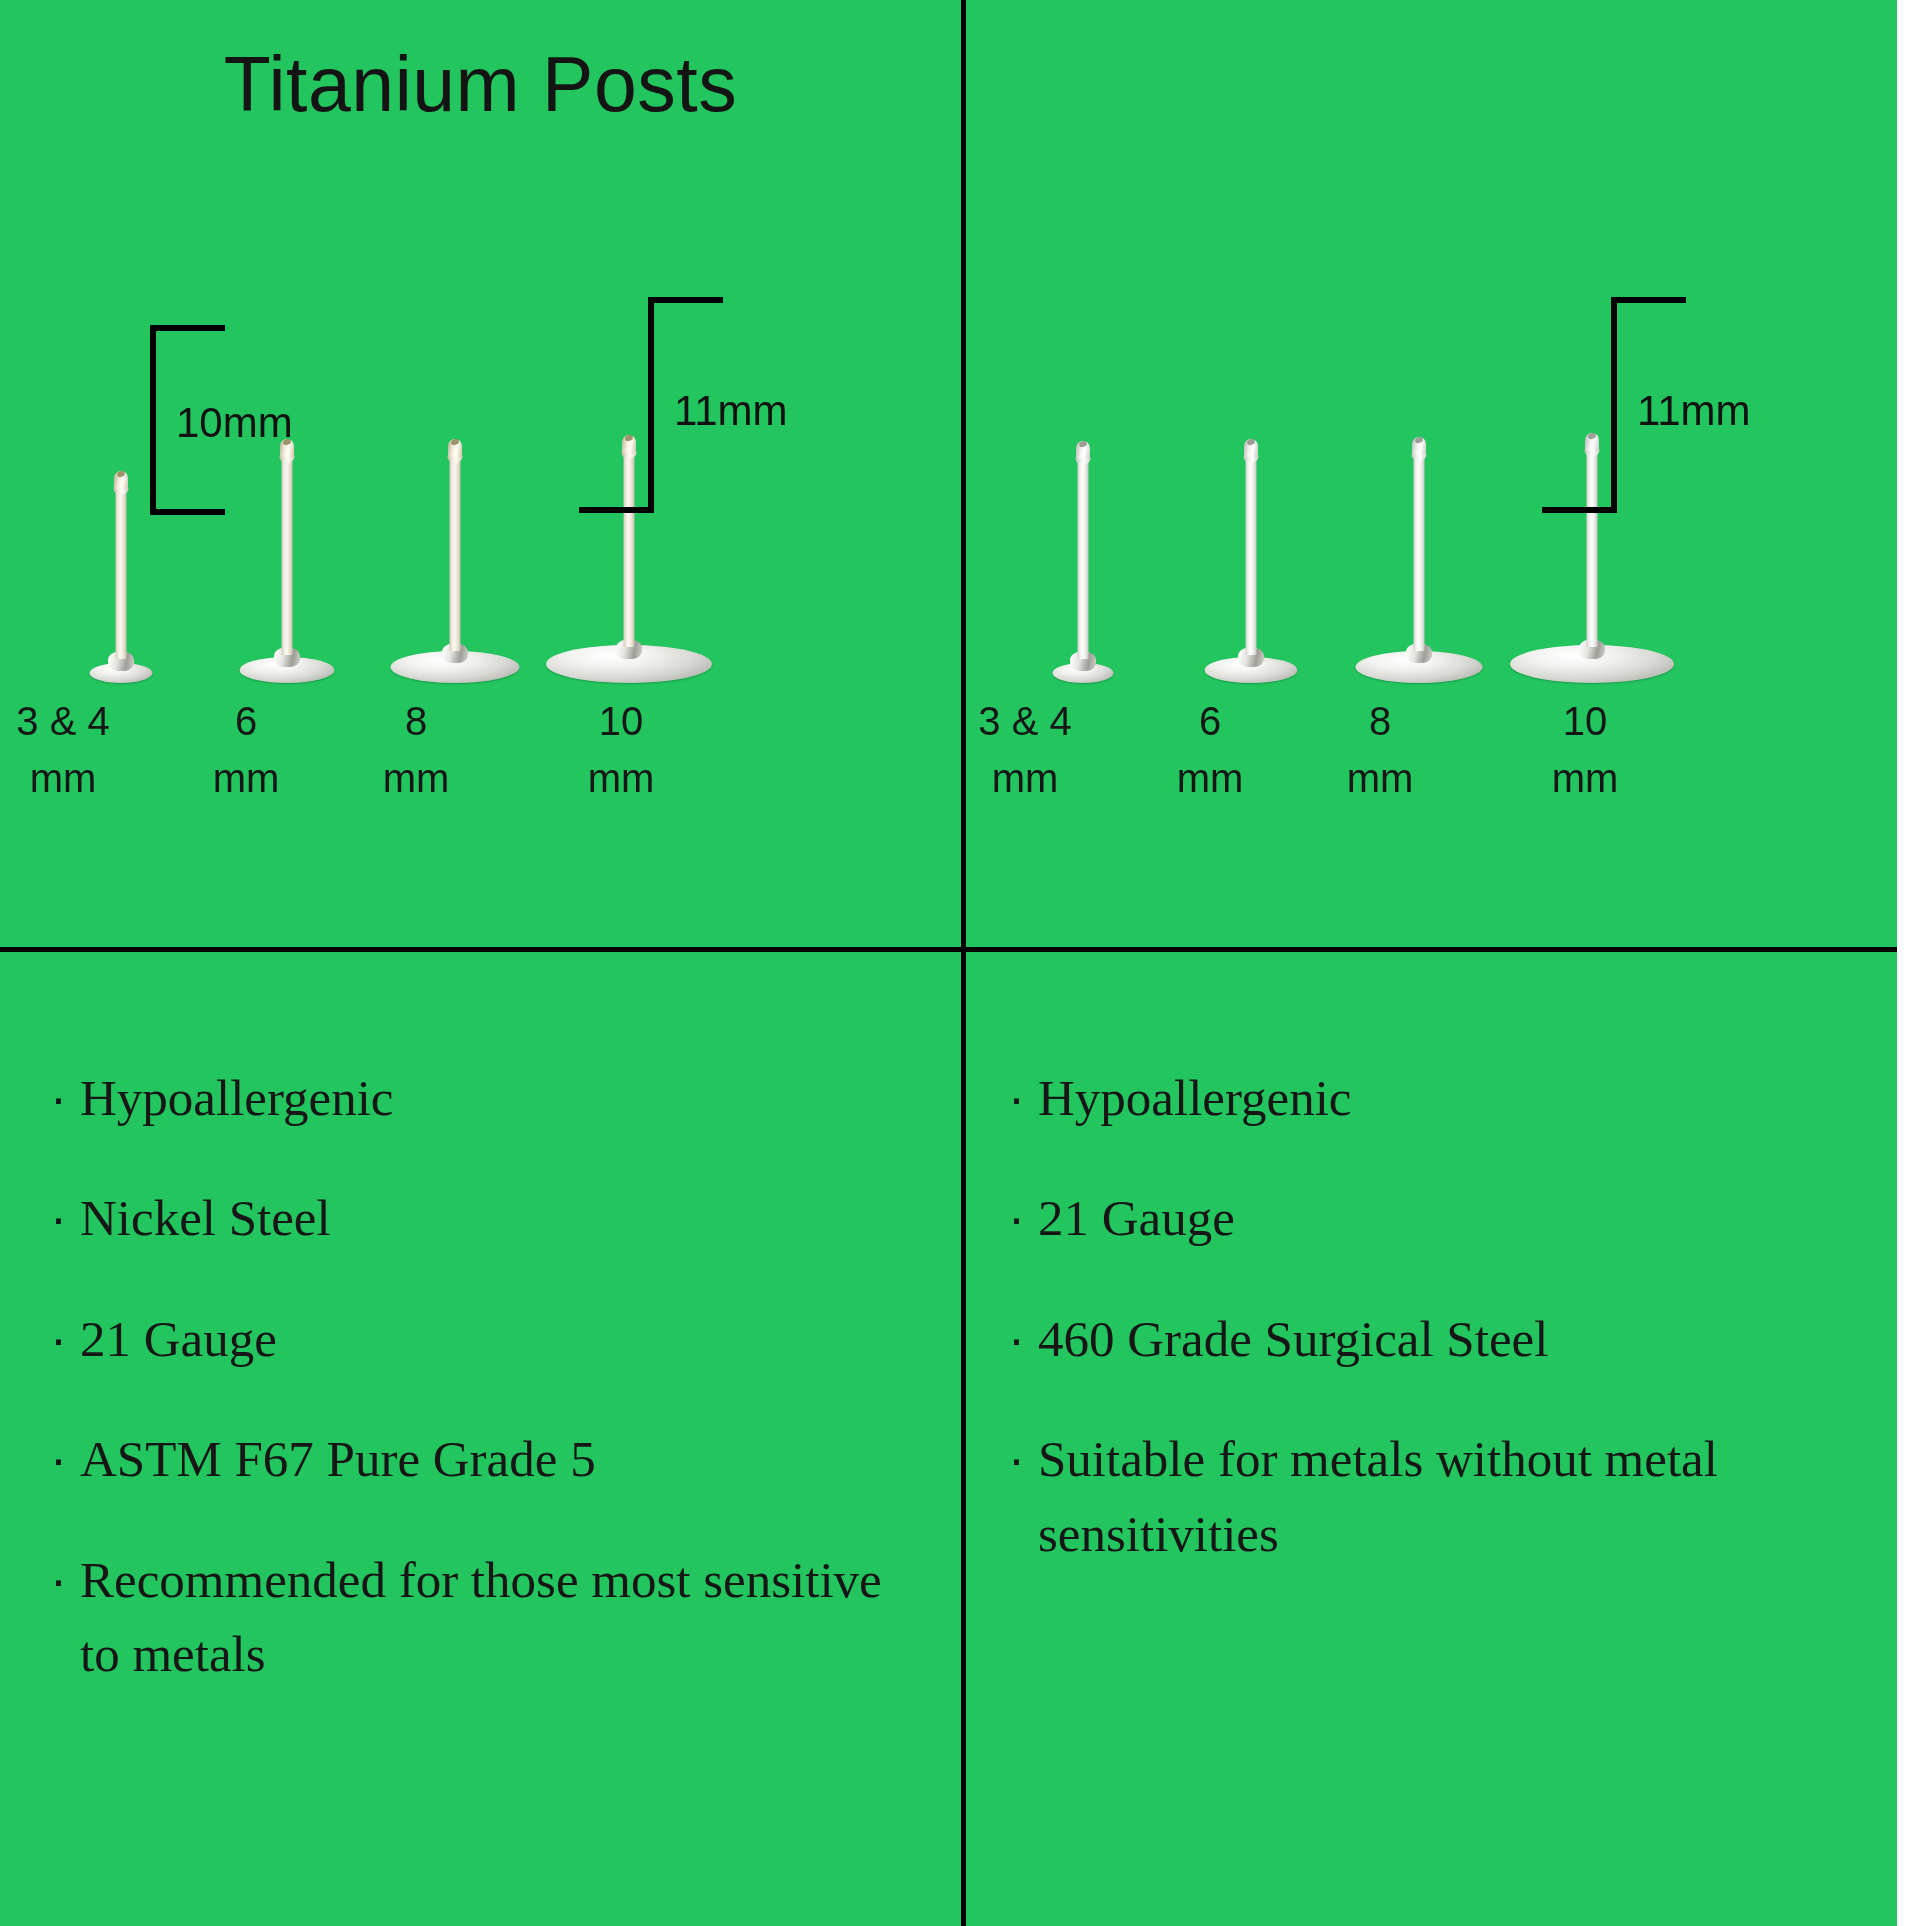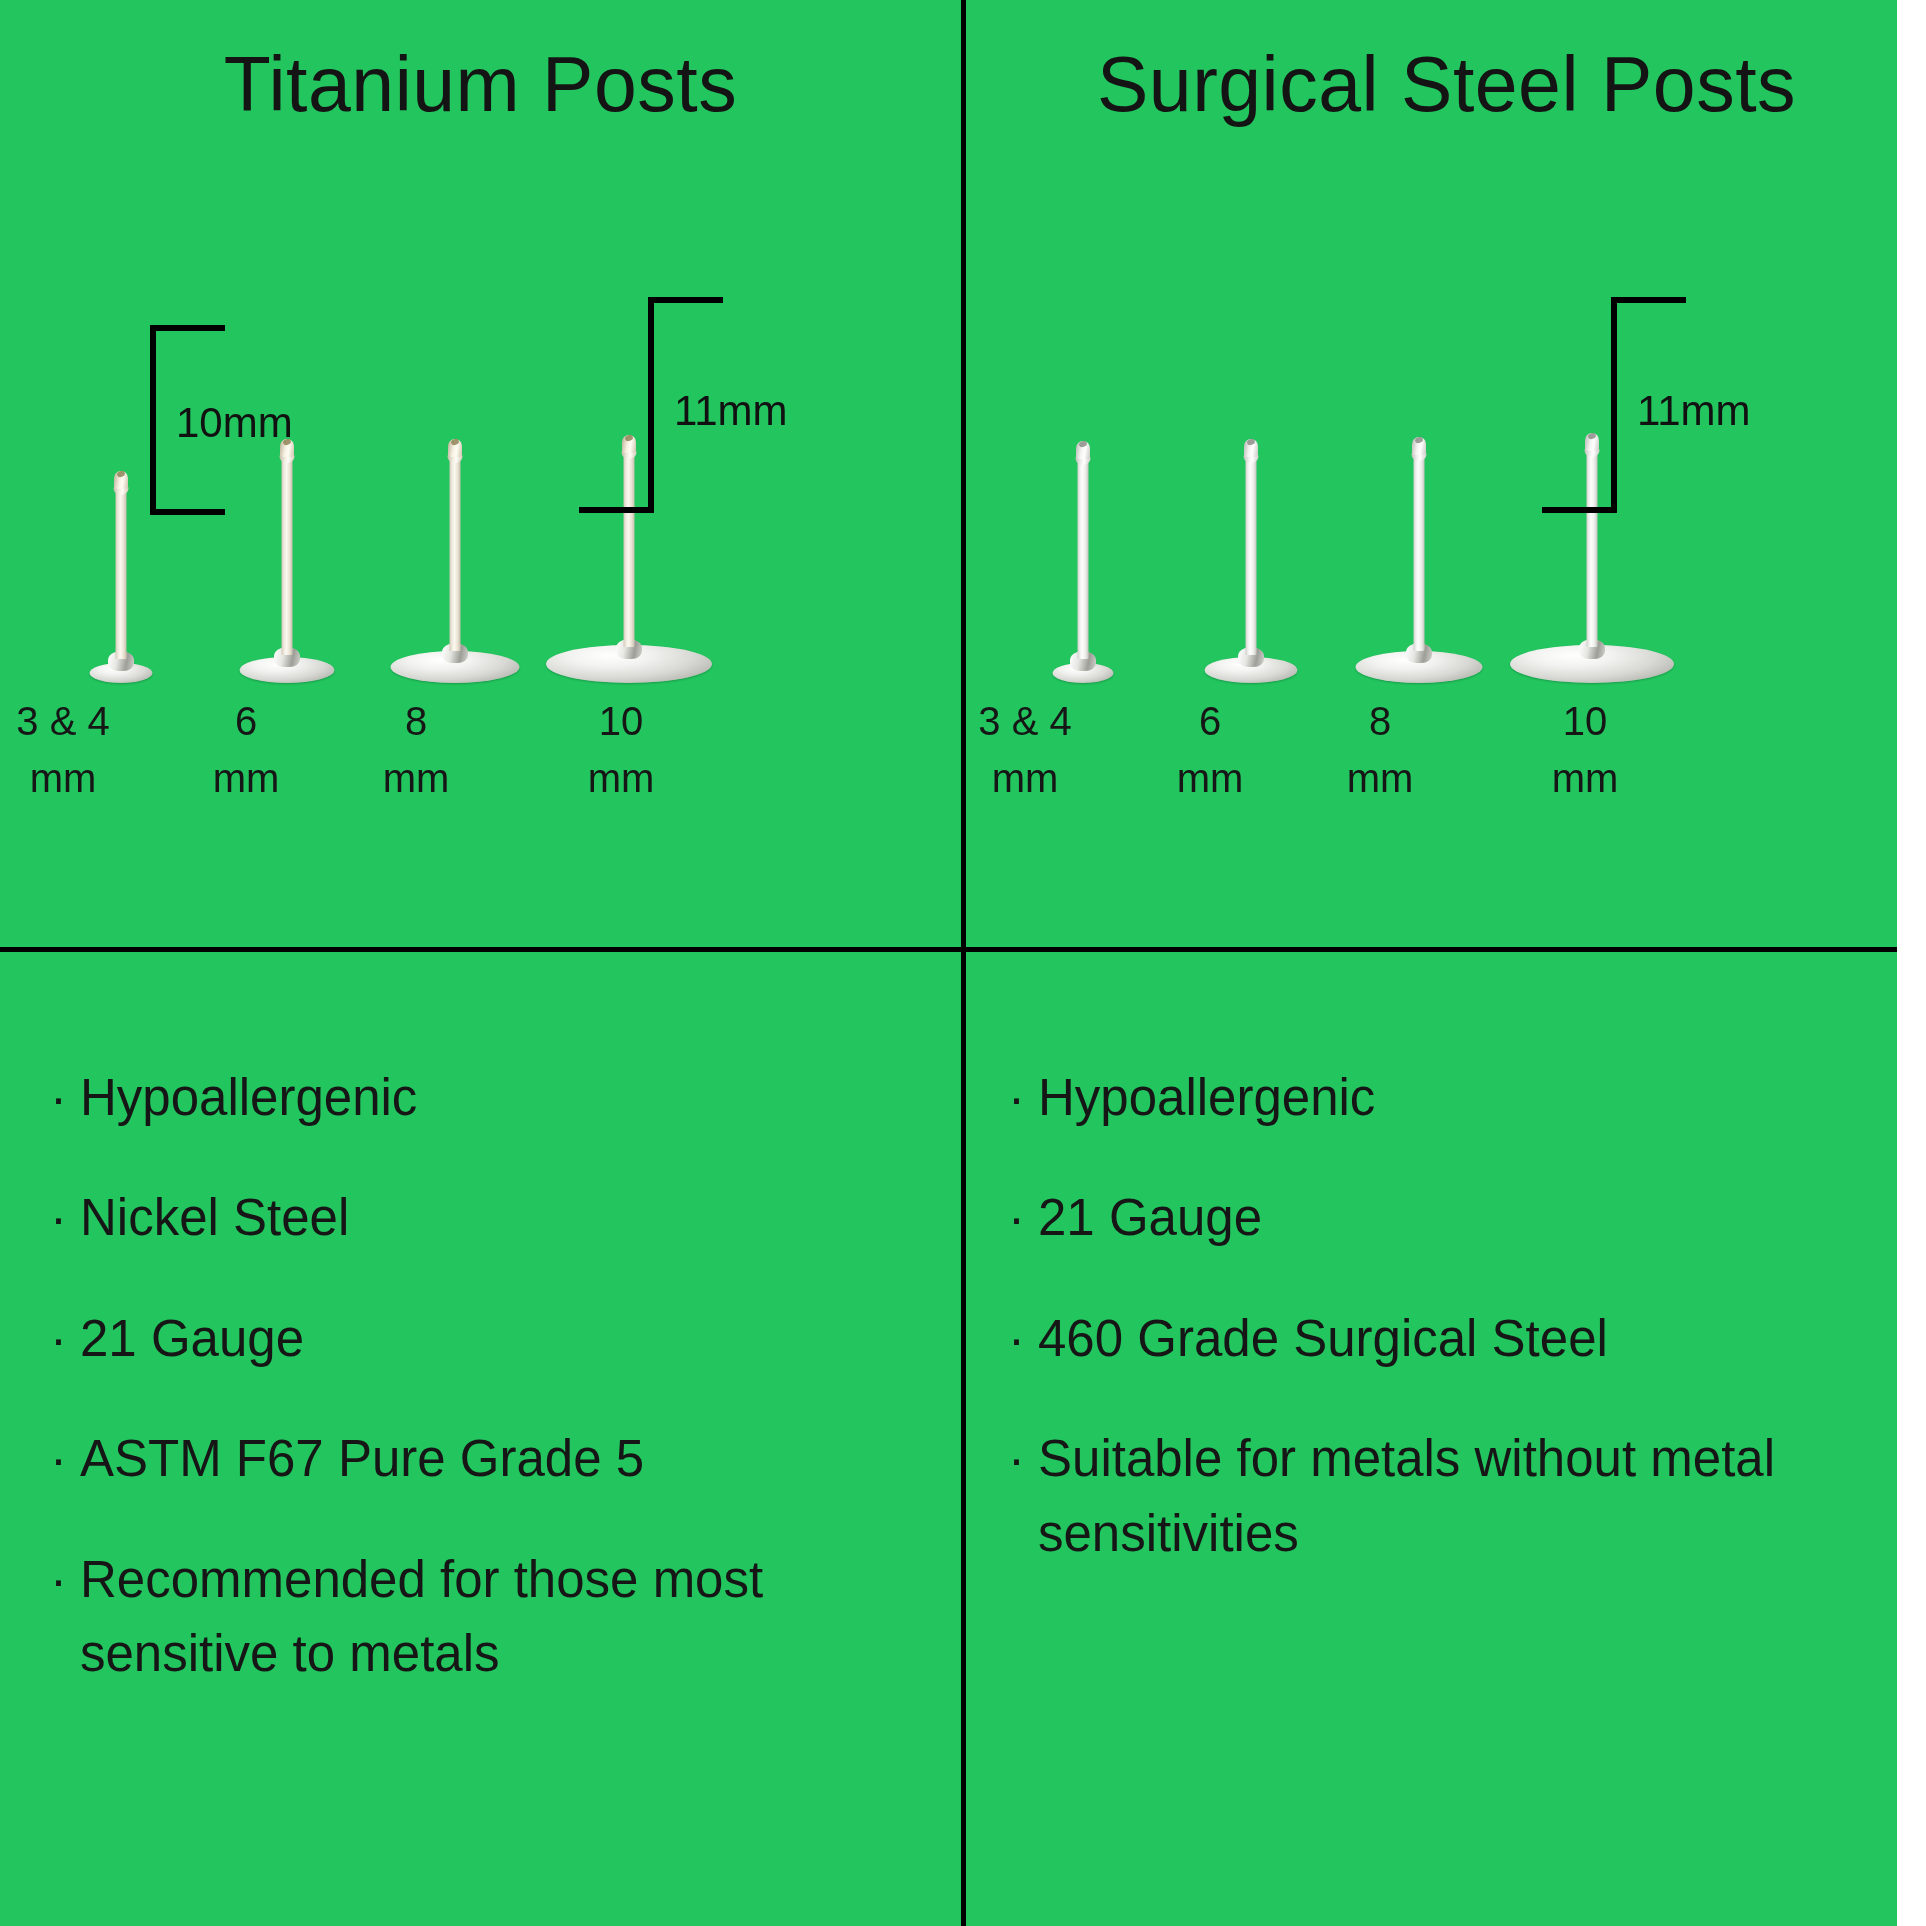--- a/index.html
+++ b/index.html
@@ -238,20 +238,21 @@
   }
   .bullet-item .dot {
     flex: 0 0 auto;
     width: 30px;
     font-size: 51px;
     line-height: 1.46;
     color: #161616;
   }
   .bullet-item .txt {
     flex: 1 1 auto;
+    font-family: Liberation Serif, serif;
   }
   .bullet-list.right { left: 42px; width: 891px; }
 </style>
 </head>
 <body>
 
 <div id="page">
 
   <div class="divider-v"></div>
   <div class="divider-h"></div>
@@ -334,21 +335,20 @@
         <span class="unit">mm</span>
       </div>
       <div class="size-label" style="left:522px;">
         <span class="num">10</span>
         <span class="unit">mm</span>
       </div>
     </div>
   </div>
 
   <div class="panel-top right">
-    <div class="panel-title">Surgical Steel Posts</div>
 
     <div class="posts-row">
 
       <div class="post-group" style="left:28px;">
         <div class="post-wrap">
           <div class="post-base" style="width:61px;  height:20px;"></div>
           <div class="post-knuckle" style="bottom:12px;"></div>
           <div class="post-shaft steel" style="bottom:24px; height:202px;"></div>
           <div class="post-collar steel" style="bottom:218px;"></div>
           <div class="post-tip steel" style="bottom:224px;"></div>

